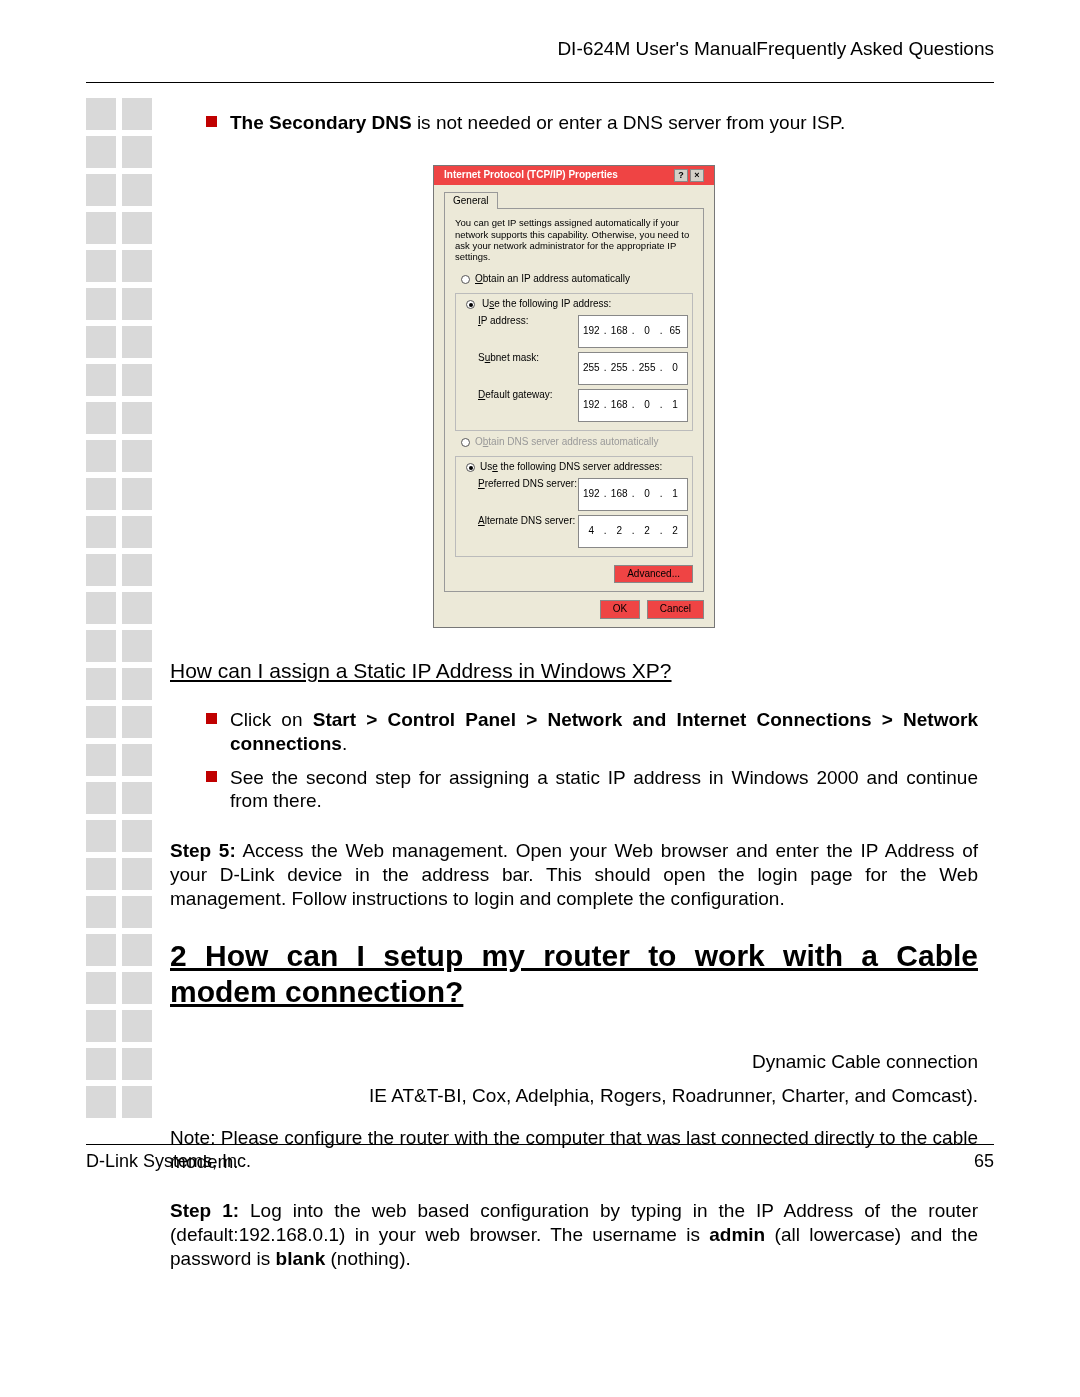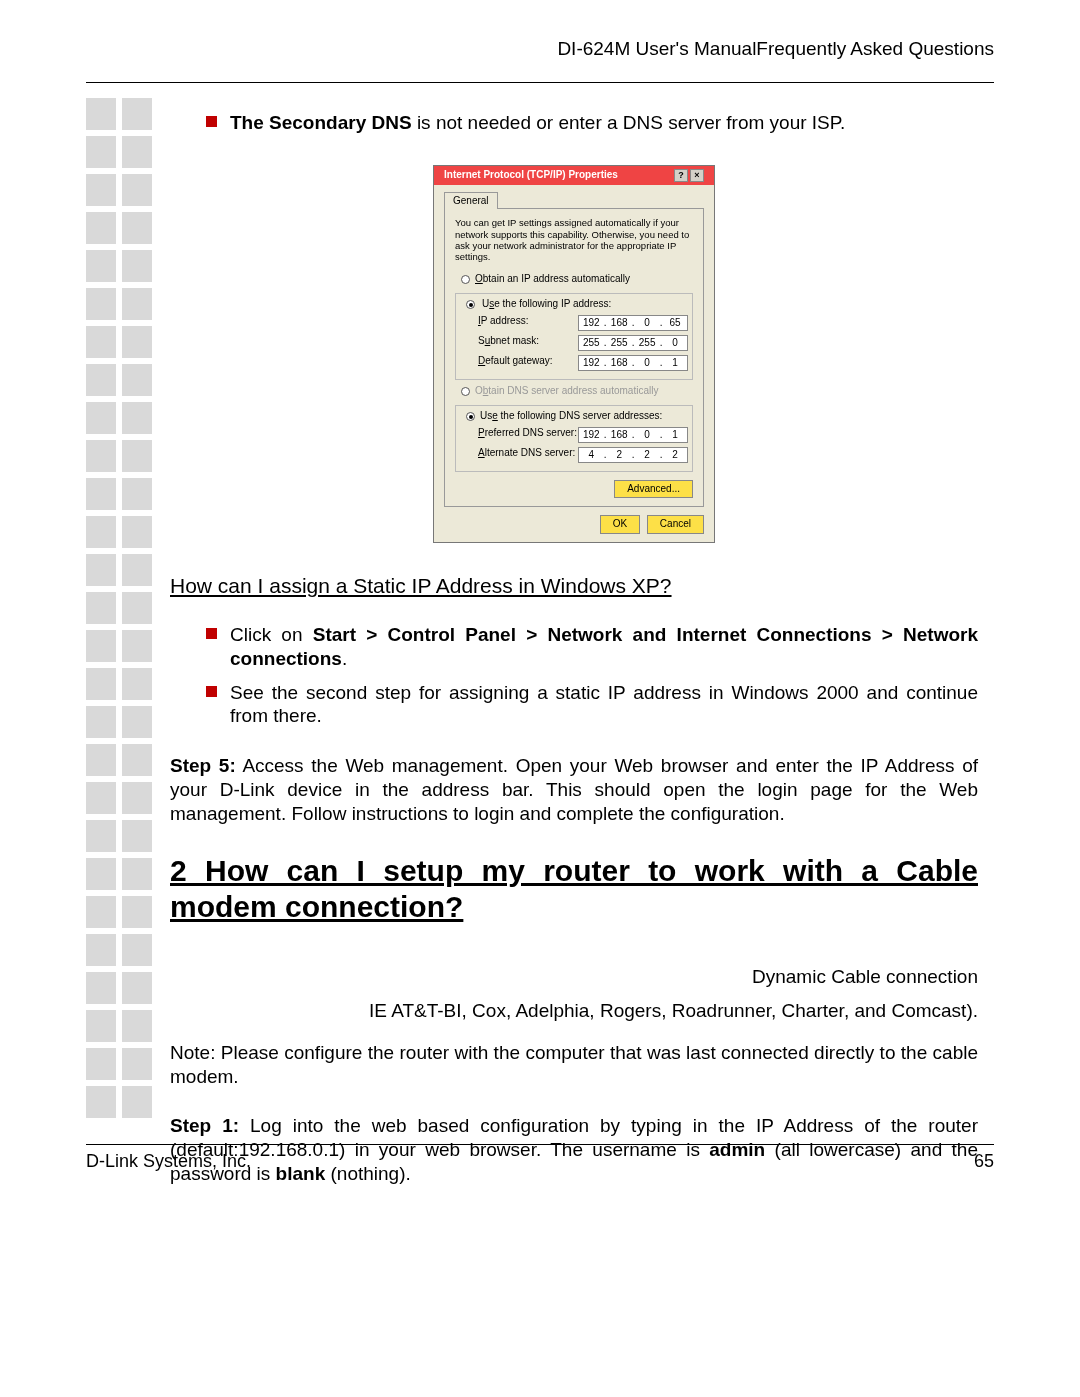--- a/index.html
+++ b/index.html
@@ -100,26 +100,26 @@
   .dlg-tbtn { width: 14px; height: 13px; background: #d4d0c8; border: 1px solid #888; font-size: 9px; text-align: center; line-height: 11px; color:#000; }
   .dlg-body { padding: 6px 10px 8px 10px; background: #ece9d8; }
   .dlg-tab { display: inline-block; background: #ece9d8; border: 1px solid #999; border-bottom: none; padding: 2px 8px; font-size: 10px; position: relative; top: 1px; }
   .dlg-panel { border: 1px solid #999; background: #ece9d8; padding: 8px 10px; }
   .dlg-desc { font-size: 9.5px; line-height: 1.2; margin-bottom: 10px; }
   .radio-row { font-size: 10px; margin: 5px 0 3px 6px; display: flex; align-items: center; gap: 5px; }
   .radio { width: 9px; height: 9px; border: 1px solid #555; border-radius: 50%; background: #fff; display: inline-flex; align-items: center; justify-content: center; }
   .radio.sel::after { content: ""; width: 4px; height: 4px; background: #000; border-radius: 50%; }
   .field-row { display: flex; align-items: flex-start; margin: 4px 0 0 18px; font-size: 10px; }
   .field-row .lbl { width: 110px; }
-  .ipbox { width: 120px; height: 16px; border: 1px solid #888; background: #fff; display: flex; align-items: center; justify-content: space-evenly; font-size: 10px; }
+  .ipbox { width: 120px; height: 33px; border: 1px solid #888; background: #fff; display: flex; align-items: center; justify-content: space-evenly; font-size: 10px; }
   .ipbox span { min-width: 20px; text-align: center; }
   .ipbox .dot { min-width: 4px; }
   .fieldset { border: 1px solid #bbb; margin-top: 8px; padding: 6px 4px 8px 4px; position: relative; }
   .dlg-btn-row { text-align: right; margin-top: 8px; }
-  .dlg-btn { display: inline-block; border: 1px solid #888; background: #fde047; padding: 2px 12px; font-size: 10px; margin-left: 4px; }
+  .dlg-btn { display: inline-block; border: 1px solid #888; background: #ef4444; padding: 2px 12px; font-size: 10px; margin-left: 4px; }
   .disabled { color: #999; }
   .u { text-decoration: underline; }
 </style>
 </head>
 <body>
 
 <div class="side-squares">
   <div class="sq-row">
       <div class="sq"></div>
       <div class="sq"></div>

